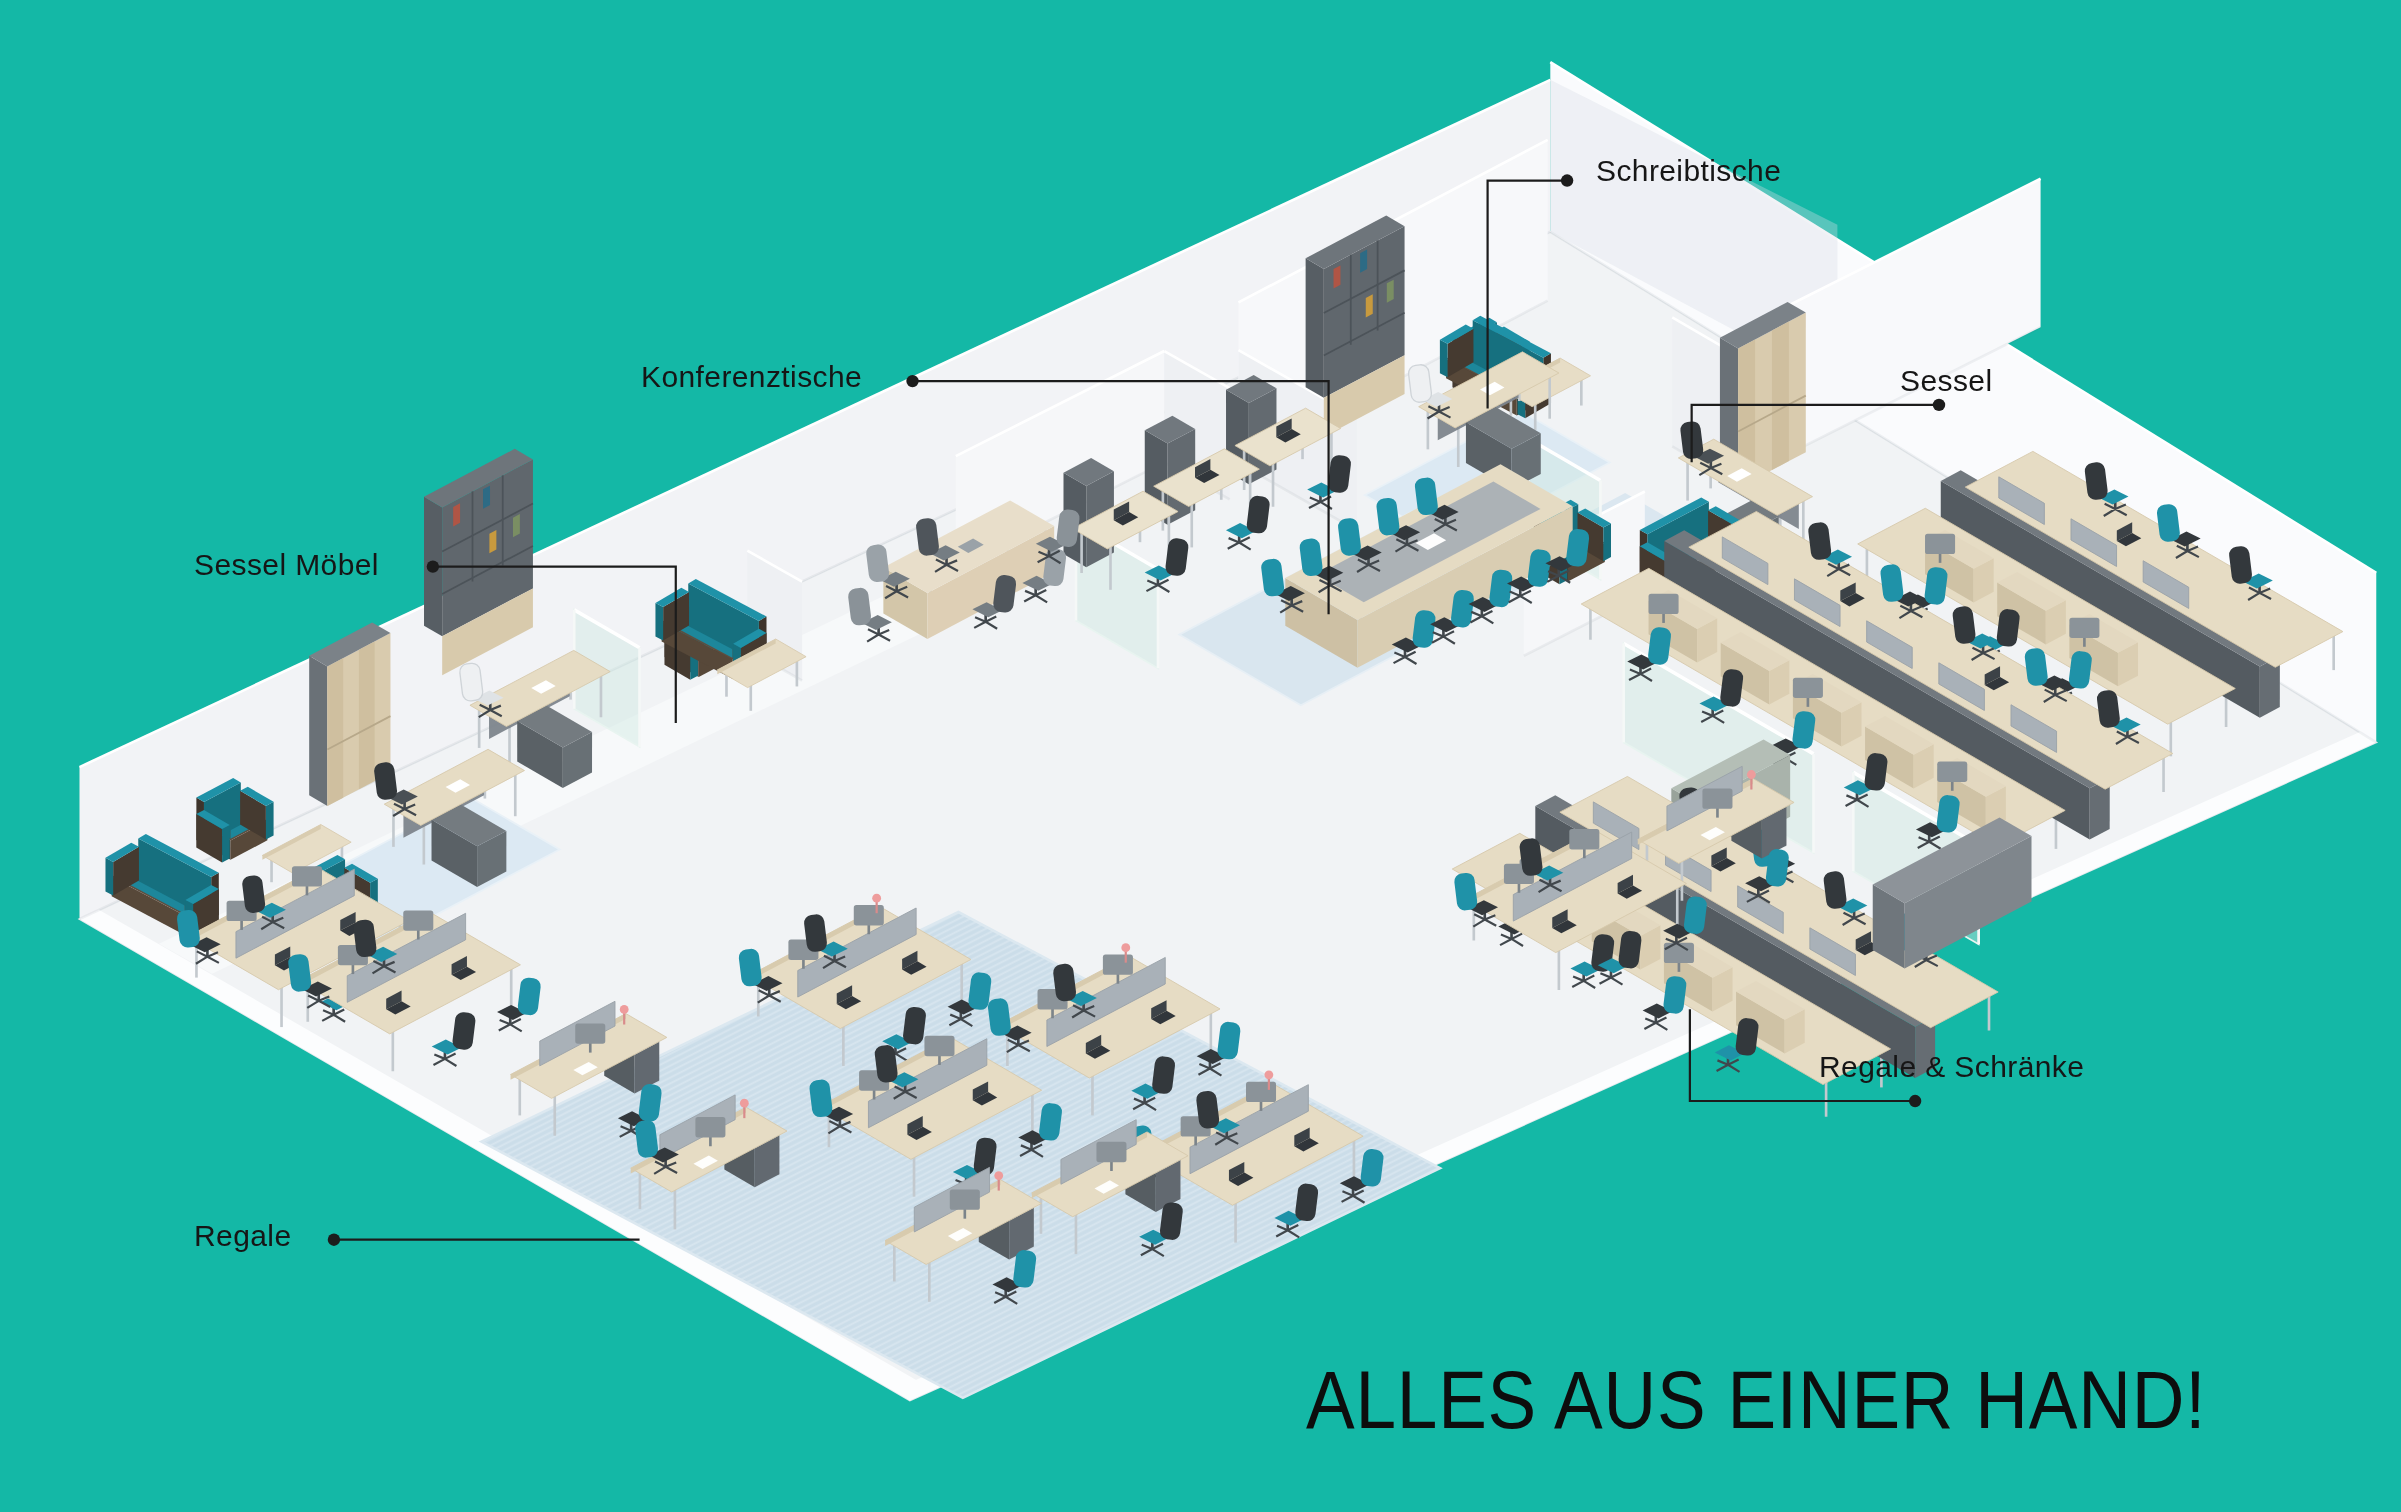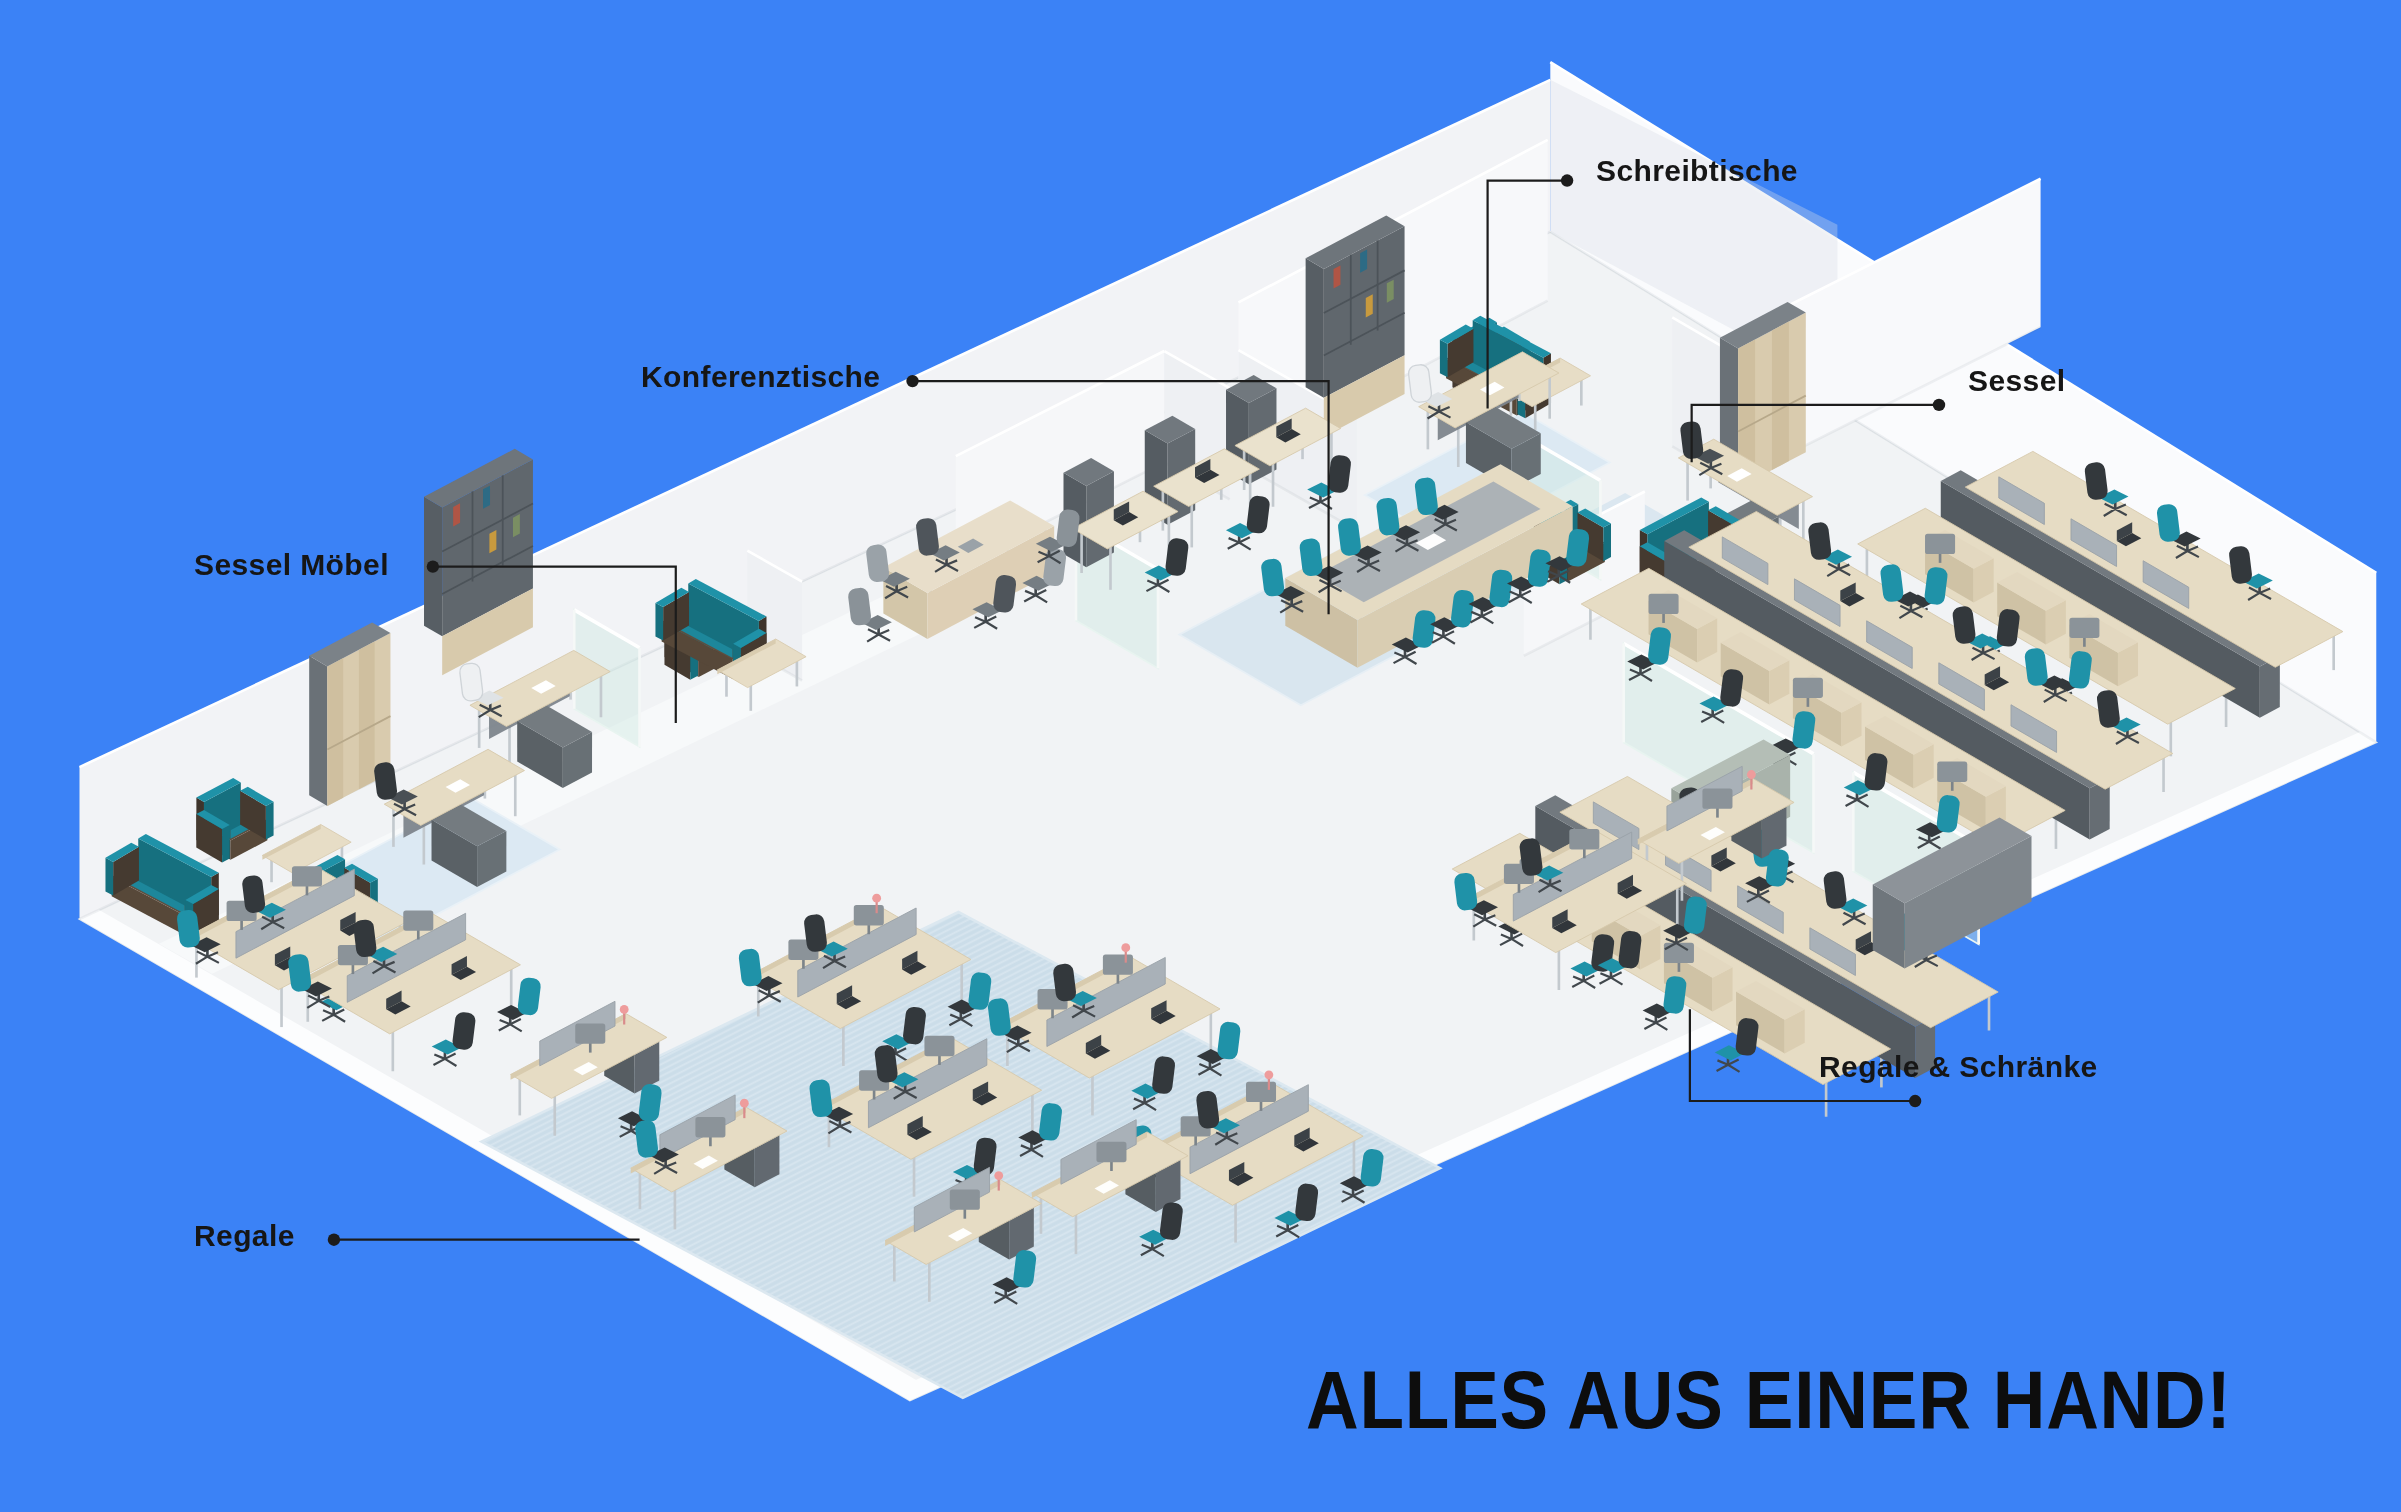--- a/index.html
+++ b/index.html
@@ -1,17 +1,17 @@
 <!DOCTYPE html>
 <html style="font-size:14px"><head>
 <meta charset="utf-8">
 <style>
   html,body{margin:0;padding:0;background:#ffffff;}
-  .stage{position:relative;width:2401px;height:1513px;background:#3b82f6;overflow:hidden;
-         font-family:"Liberation Sans",sans-serif;font-weight:bold;}
+  .stage{position:relative;width:2401px;height:1513px;background:#14b8a6;overflow:hidden;
+         font-family:"Liberation Sans",sans-serif;}
   svg{position:absolute;left:0;top:0;}
   .lbl{position:absolute;font-size:30px;color:#161616;letter-spacing:0.4px;white-space:nowrap;}
   .slogan{position:absolute;left:1306px;top:1354px;font-size:81px;color:#0d0d0d;
           transform:scaleX(.9);transform-origin:0 0;letter-spacing:0.9px;white-space:nowrap;}
 </style>
 </head>
 <body>
 
 <div class="stage">
   <svg id="scene" width="2401" height="1513" viewBox="0 0 2718 1712">
@@ -1321,20 +1321,20 @@
         </g>
         <g>
           <polyline points="378,1403 724,1403" fill="none" stroke="#1c1c1c" stroke-width="2.5"></polyline>
           <circle cx="378.0" cy="1403.0" r="7" fill="#1c1c1c"></circle>
         </g>
       </g>
     </svg>
 
   <div class="lbl" style="left:1596px;top:154px">Schreibtische</div>
   <div class="lbl" style="left:641px;top:360px">Konferenztische</div>
-  <div class="lbl" style="left:1968px;top:364px">Sessel</div>
+  <div class="lbl" style="left:1900px;top:364px">Sessel</div>
   <div class="lbl" style="left:194px;top:548px">Sessel Möbel</div>
   <div class="lbl" style="left:1819px;top:1050px">Regale &amp; Schränke</div>
   <div class="lbl" style="left:194px;top:1219px">Regale</div>
 
   <div class="slogan">ALLES AUS EINER HAND!</div>
 </div>
 
 
 </body></html>

